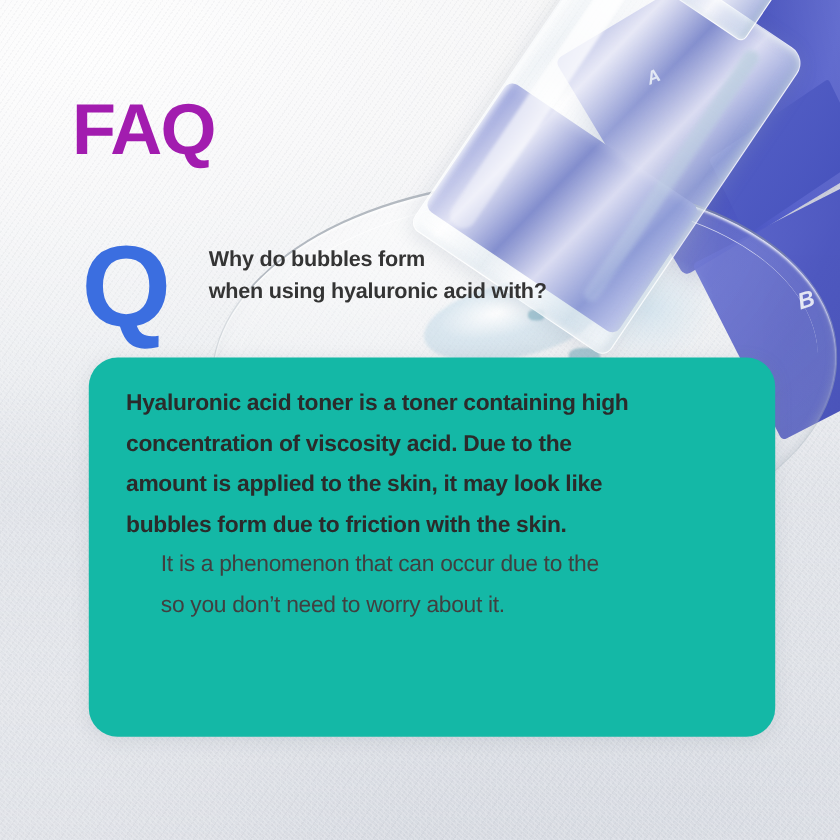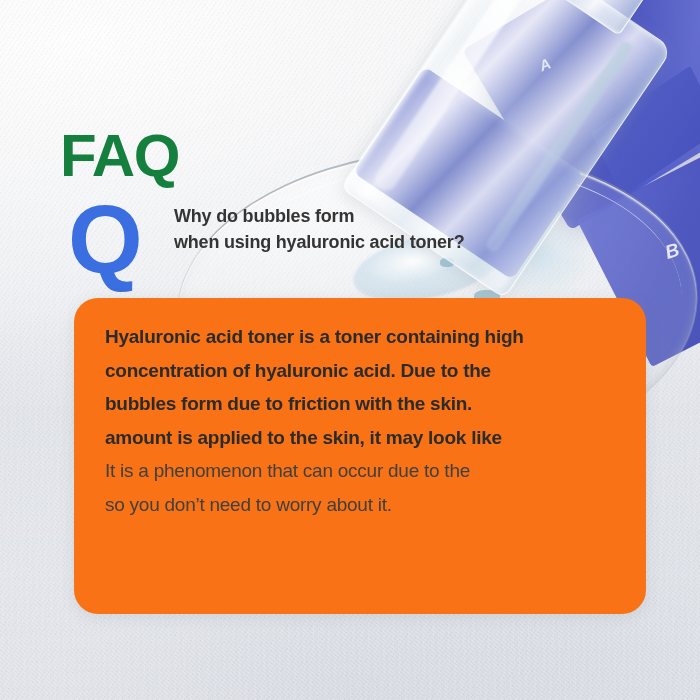--- a/index.html
+++ b/index.html
@@ -219,24 +219,23 @@
     filter: blur(.7px);
   }
 
   
   .faq-title {
     position: absolute;
     left: 60px; top: 78px;
     font-size: 60px;
     font-weight: 700;
     letter-spacing: -1.5px;
-    color: #15803d;
+    color: #a21caf;
     line-height: 1;
     white-space: nowrap;
-    margin-top: 48px;
   }
 
   .q-mark {
     position: absolute;
     left: 68px; top: 192px;
     font-size: 96px;
     font-weight: 700;
     color: #3b6ee0;
     line-height: 1;
     letter-spacing: -2px;
@@ -250,38 +249,38 @@
     color: #343434;
     line-height: 1.42;
     letter-spacing: -.2px;
     white-space: nowrap;
   }
 
   .answer-card {
     position: absolute;
     left: 74px; top: 298px;
     width: 572px; height: 316px;
-    background: #f97316;
+    background: #14b8a6;
     border-radius: 24px;
     box-shadow: 0 3px 14px rgba(120,130,145,.16);
   }
   .answer-inner {
     position: absolute;
     left: 31px; top: 22px;
     right: 22px;
   }
   .ans-line {
     font-size: 19px;
     line-height: 33.5px;
     color: #2e2e2e;
     letter-spacing: -.25px;
     white-space: nowrap;
   }
   .ans-line.strong { font-weight: 600; color: #2b2b2b; }
-  .ans-line.light  { font-weight: 400; color: #404040; }
+  .ans-line.light  { font-weight: 400; color: #404040; margin-left: 29px; }
 </style>
 </head>
 <body>
 
 <div id="stage">
 
   <div class="bg-base"></div>
   <div class="bg-sheen"></div>
   <div class="bg-fabric"></div>
   <div class="bg-noise"></div>
@@ -312,27 +311,27 @@
     <div class="bottle-neck"></div>
 
   </div>
 
   <div class="faq-title">FAQ</div>
 
   <div class="q-mark">Q</div>
 
   <div class="question">
     <div>Why do bubbles form</div>
-    <div>when using hyaluronic acid toner?</div>
+    <div>when using hyaluronic acid with?</div>
   </div>
 
   <div class="answer-card">
     <div class="answer-inner">
       <div class="ans-line strong">Hyaluronic acid toner is a toner containing high</div>
-      <div class="ans-line strong">concentration of hyaluronic acid. Due to the</div>
+      <div class="ans-line strong">concentration of viscosity acid. Due to the</div>
+      <div class="ans-line strong">amount is applied to the skin, it may look like</div>
       <div class="ans-line strong">bubbles form due to friction with the skin.</div>
-      <div class="ans-line strong">amount is applied to the skin, it may look like</div>
       <div class="ans-line light">It is a phenomenon that can occur due to the</div>
       <div class="ans-line light">so you don’t need to worry about it.</div>
     </div>
   </div>
 
 </div>
 
 </body></html>

